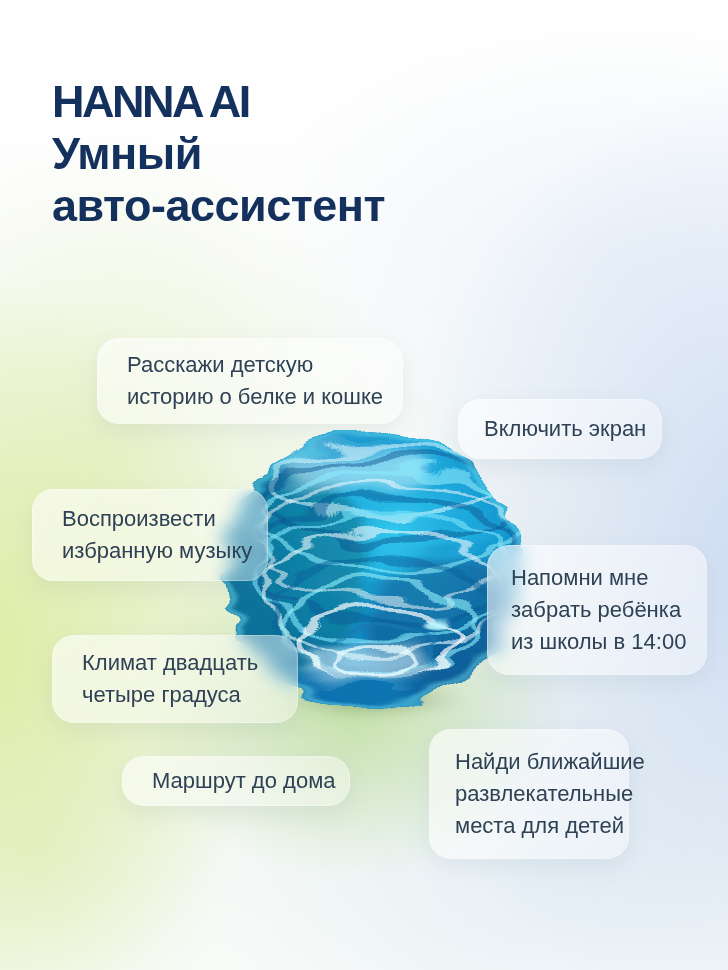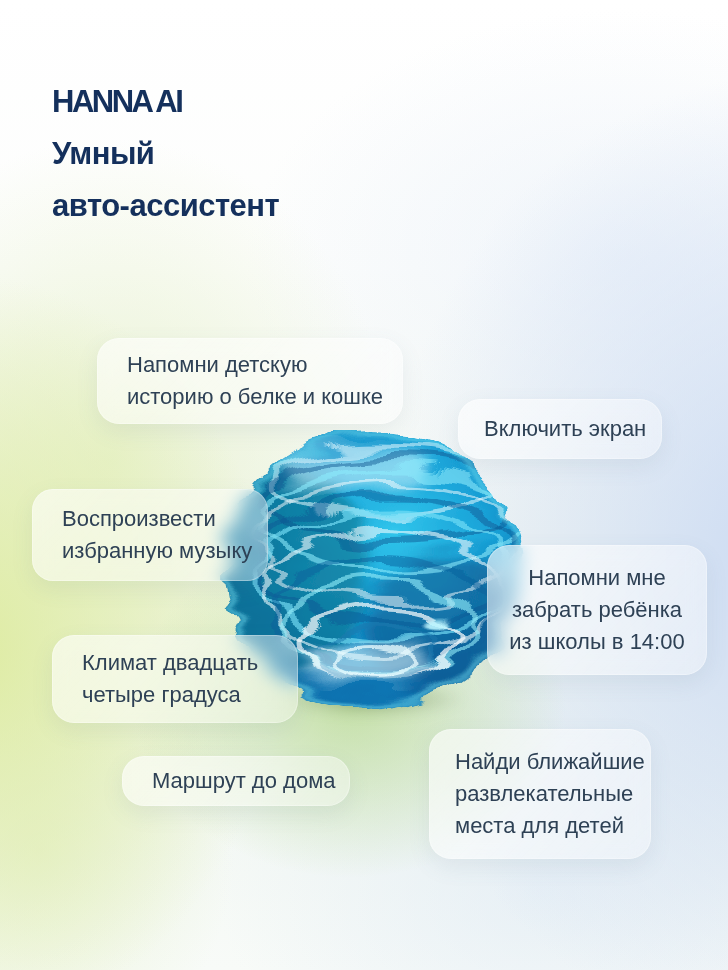--- a/index.html
+++ b/index.html
@@ -19,21 +19,21 @@
       radial-gradient(480px 320px at 620px 260px, rgba(228,237,248,0.55), rgba(228,237,248,0) 78%),
       linear-gradient(180deg,#ffffff 0%,#fcfdfc 28%,#f4f8f3 55%,#f2f7f3 80%,#f8fbf8 100%);
   }
 
   
   .title{
     position:absolute; left:52px; top:76px;
     color:#14305c; font-weight:700; line-height:52px;
     letter-spacing:-0.5px;
   }
-  .title span{display:block; font-size:31px;}
+  .title span{display:block; font-size:45px;}
   .title .t1{letter-spacing:-2.5px;}
 
   
   .orb-glow{
     position:absolute; left:178px; top:398px; width:390px; height:340px;
     background:radial-gradient(closest-side, rgba(116,222,242,0.28), rgba(116,222,242,0) 75%);
     pointer-events:none;
   }
   .orb-shadow{
     position:absolute; left:252px; top:676px; width:240px; height:46px;
@@ -52,24 +52,24 @@
     -webkit-backdrop-filter:blur(9px);
     color:#2e4155;
     font-size:22px; font-weight:500; line-height:32px;
     display:flex; flex-direction:column; justify-content:center;
     padding:0 30px; box-sizing:border-box;
   }
   .bubble span{display:block; white-space:nowrap;}
   .b1{left:97px;  top:338px; width:306px; height:86px;}
   .b2{left:458px; top:399px; width:204px; height:60px; padding:0 26px;}
   .b3{left:32px;  top:489px; width:236px; height:92px;border-radius:21px;}
-  .b4{left:487px; top:545px; width:220px; height:130px; padding:9px 24px;align-items:center;}
+  .b4{left:487px; top:545px; width:220px; height:130px; padding:9px 24px;}
   .b5{left:52px;  top:635px; width:246px; height:88px;}
   .b6{left:122px; top:756px; width:228px; height:50px;}
-  .b7{left:429px; top:729px; width:222px; height:130px; padding:0 26px;}
+  .b7{left:429px; top:729px; width:200px; height:130px; padding:0 26px;}
 </style>
 </head>
 <body>
 
 <div class="canvas">
 
   <div class="title">
     <span class="t1">HANNA AI</span>
     <span class="t2">Умный</span>
     <span class="t3">авто-ассистент</span>
@@ -120,21 +120,21 @@
           <ellipse cx="156" cy="233" rx="38" ry="16" stroke="rgba(235,252,255,0.75)" stroke-width="4"></ellipse>
         </g>
         <ellipse cx="218" cy="190" rx="14" ry="9" fill="#bdf6ff" opacity="0.9" filter="url(#soft2)"></ellipse>
         <ellipse cx="146" cy="234" rx="62" ry="20" fill="#e8fcff" opacity="0.55" filter="url(#soft)"></ellipse>
         <ellipse cx="156" cy="140" rx="147" ry="134" fill="none" stroke="rgba(120,235,250,0.50)" stroke-width="6" filter="url(#soft2)"></ellipse>
       </g>
     </g>
   </svg>
 
   <div class="bubble b1">
-    <span>Напомни детскую</span>
+    <span>Расскажи детскую</span>
     <span>историю о белке и кошке</span>
   </div>
 
   <div class="bubble b2">
     <span>Включить экран</span>
   </div>
 
   <div class="bubble b3">
     <span>Воспроизвести</span>
     <span>избранную музыку</span>

